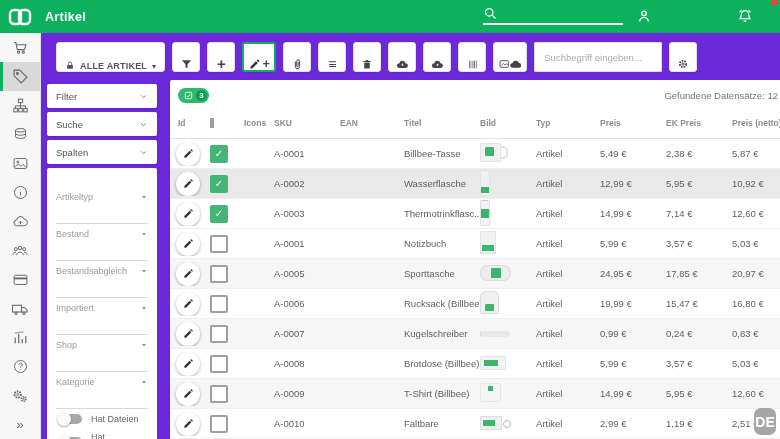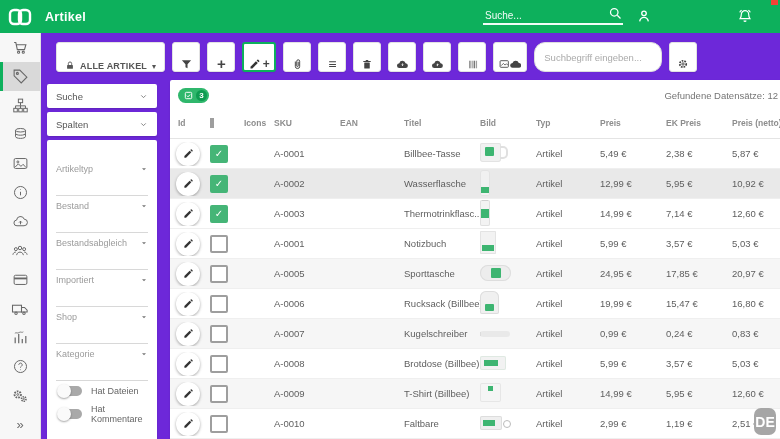--- a/index.html
+++ b/index.html
@@ -27,21 +27,21 @@
   
   .toolbar{position:absolute;left:56px;top:42px;display:flex;align-items:center;gap:7px;z-index:3;}
   .tbtn{height:30px;min-width:28px;background:#fff;border:1px solid #e2e2e2;border-radius:3px;
         box-shadow:0 1px 1px rgba(0,0,0,.07);display:flex;align-items:flex-end;justify-content:center;cursor:pointer;color:#444;box-sizing:border-box;}
   .tbtn.scope{padding:0 8px;gap:5px;font-size:9px;font-weight:bold;color:#555;letter-spacing:.2px;white-space:nowrap;}
   .tbtn.active{border:2px solid #0db05c;min-width:36px;}
   .tbtn.wide{min-width:34px;}
   .plus-glyph{font-size:15px;font-weight:bold;color:#444;line-height:1;}
   .listy{font-size:14px;color:#444;line-height:1;}
   .caret{font-size:8px;color:#555;}
-  .tsearch{height:28px;width:108px;border:1px solid #ddd;border-radius:11px;background:#fff;
+  .tsearch{height:28px;width:108px;border:1px solid #ddd;border-radius:1px;background:#fff;
            font-size:9.5px;color:#777;padding:0 9px;outline:none;font-family:inherit;}
   .tsearch::placeholder{color:#aaa;}
 
   
   .fwrap{position:absolute;left:47px;top:84px;width:110px;z-index:2;}
   .fcard{background:#fff;border-radius:2px;box-shadow:0 1px 2px rgba(0,0,0,.14);}
   .fsection{height:24px;display:flex;align-items:center;justify-content:space-between;
             padding:0 9px;font-size:9.5px;color:#555;margin-bottom:4px;cursor:pointer;}
   .fbody{margin-top:4px;padding:24px 9px 10px;height:318px;box-sizing:border-box;}
   .fselect{display:flex;align-items:center;justify-content:space-between;border-bottom:1px solid #d8d8d8;
@@ -115,21 +115,20 @@
 
   <header class="topbar">
     <span class="logo">
       <svg width="24" height="24" viewBox="0 0 24 24" fill="none" stroke="#fff" stroke-width="2.4">
         <rect x="2" y="5" width="11" height="14" rx="4"></rect>
           <rect x="11" y="5" width="11" height="14" rx="4"></rect>
       </svg>
     </span>
     <span class="app-title">Artikel</span>
     <div class="hsearch">
-      <span class="ph">Suche...</span>
       <span>
         <svg width="15" height="15" viewBox="0 0 24 24" fill="none" stroke="#fff" stroke-width="2">
           <circle cx="10" cy="10" r="6"></circle>
             <path d="M14.8 14.8L20 20"></path>
         </svg>
       </span>
     </div>
     <span class="hicon" style="left:636px;">
       <svg width="16" height="16" viewBox="0 0 24 24" fill="none" stroke="#fff" stroke-width="2">
         <circle cx="12" cy="8" r="3.4"></circle>
@@ -314,20 +313,26 @@
     <div class="tbtn">
       <svg width="14" height="14" viewBox="0 0 24 24" fill="none" stroke="#444">
           <circle cx="12" cy="12" r="5.5" stroke-width="3" stroke-dasharray="2.8 1.8"></circle>
           <circle cx="12" cy="12" r="2" stroke-width="1.6"></circle>
         </svg>
     </div>
   </div>
 
   <aside class="fwrap">
     <div class="fcard fsection">
+      <span>Filter</span>
+      <svg width="9" height="9" viewBox="0 0 24 24" fill="none" stroke="#777" stroke-width="2.4">
+          <path d="M6 9l6 6 6-6"></path>
+        </svg>
+    </div>
+    <div class="fcard fsection">
       <span>Suche</span>
       <svg width="9" height="9" viewBox="0 0 24 24" fill="none" stroke="#777" stroke-width="2.4">
           <path d="M6 9l6 6 6-6"></path>
         </svg>
     </div>
     <div class="fcard fsection">
       <span>Spalten</span>
       <svg width="9" height="9" viewBox="0 0 24 24" fill="none" stroke="#777" stroke-width="2.4">
           <path d="M6 9l6 6 6-6"></path>
         </svg>

